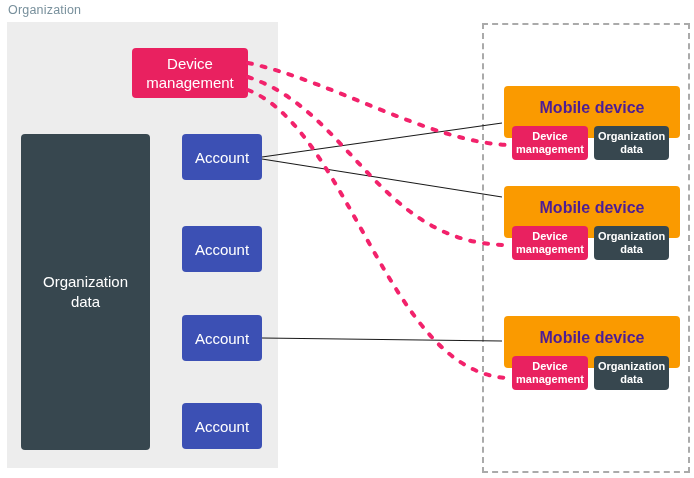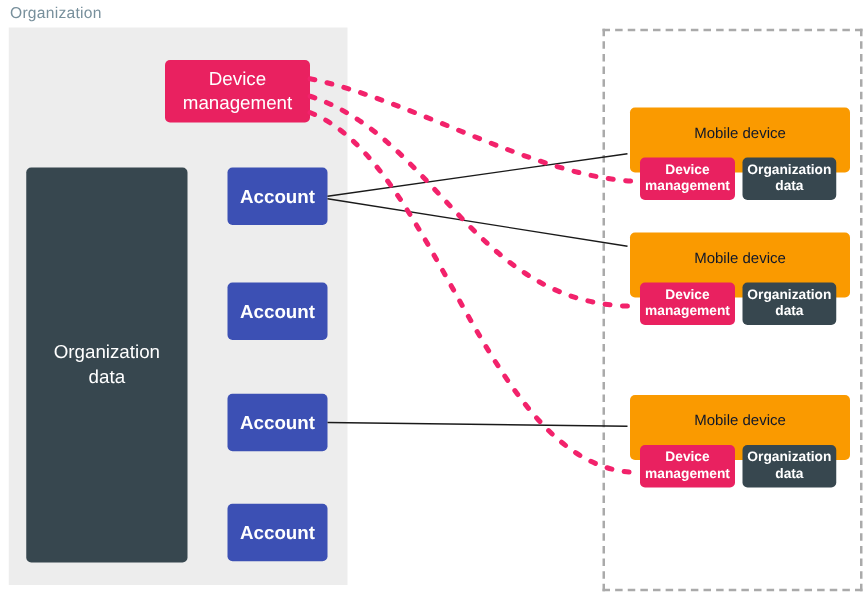--- a/index.html
+++ b/index.html
@@ -28,27 +28,27 @@
   .dm-box {
     left:125px; top:26px; width:116px; height:50px; background:#E92160;
     font-size:15px; font-weight:500; line-height:19px; padding:0 10px;
   }
   .od-box {
     left:14px; top:112px; width:129px; height:316px; background:#37474F;
     font-size:15px; font-weight:500; line-height:20px; padding:0 14px;
   }
   .account {
     left:175px; width:80px; height:46px; background:#3C50B4;
-    font-size:15px; font-weight:700;
+    font-size:15px; font-weight:400;
   }
   .device-group { position:absolute; left:20px; width:176px; height:74px; }
   .mobile-box {
     position:absolute; left:0; top:0; width:176px; height:52px; background:#FA9A00;
     border-radius:4px; display:flex; justify-content:center; padding-top:13px;
-    box-sizing:border-box; color:#0f172a; font-size:12px; font-weight:400;
+    box-sizing:border-box; color:#4c1d95; font-size:16px; font-weight:700;
   }
   .chip {
     position:absolute; top:40px; height:34px; border-radius:4px; color:#ffffff;
     font-size:11px; font-weight:700; line-height:13px;
     display:flex; align-items:center; justify-content:center; text-align:center;
     box-sizing:border-box;
   }
   .chip.pink  { left:8px;  width:76px; background:#E92160; }
   .chip.slate { left:90px; width:75px; background:#37474F; }
   svg.overlay {

